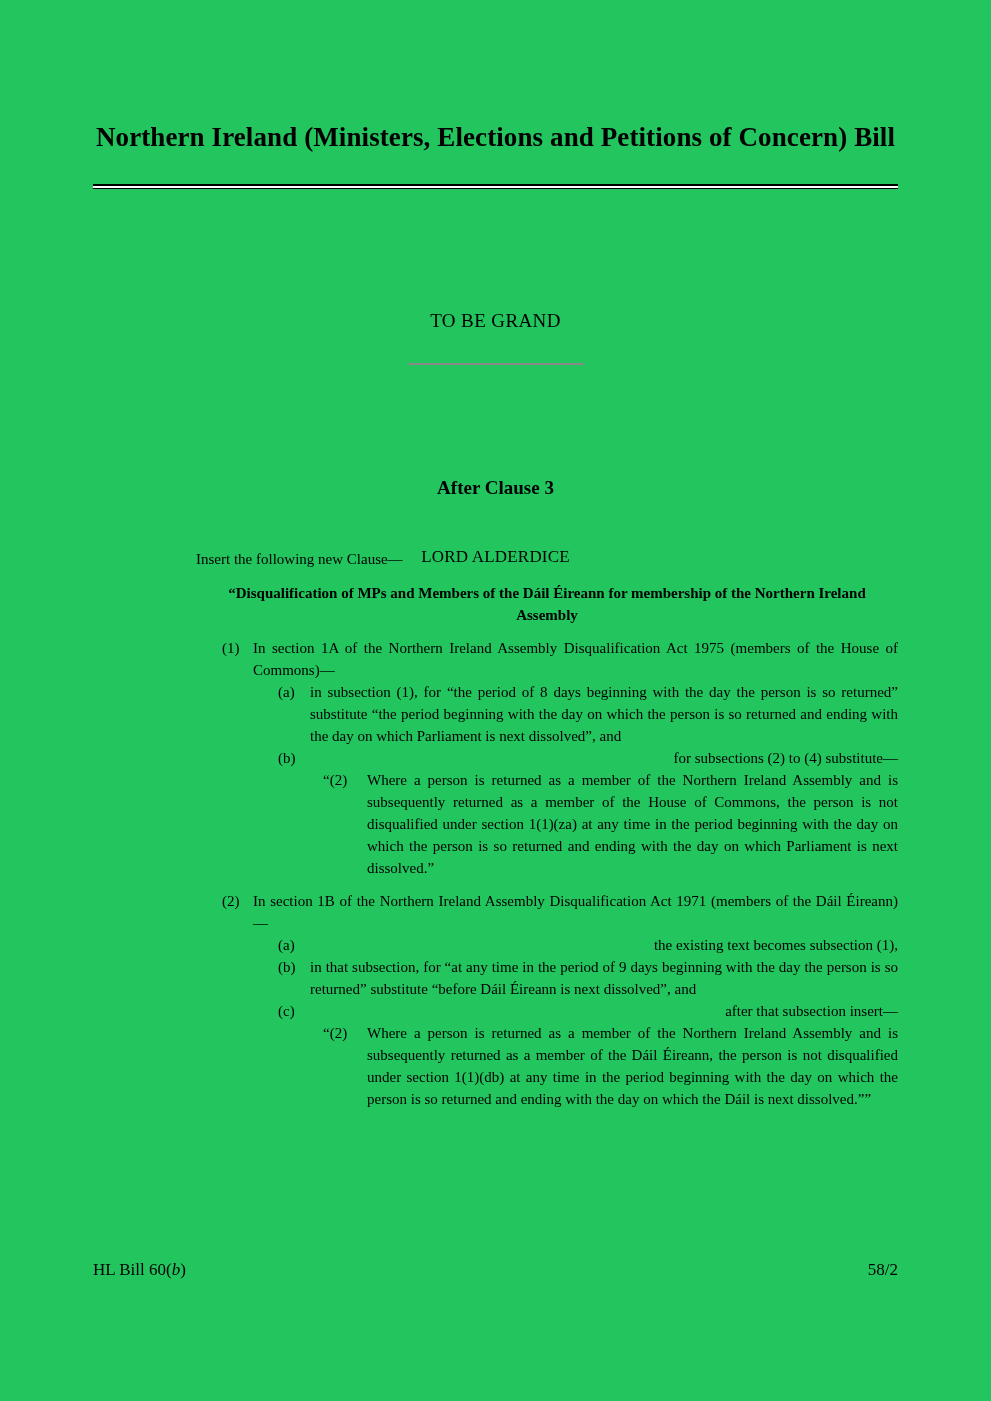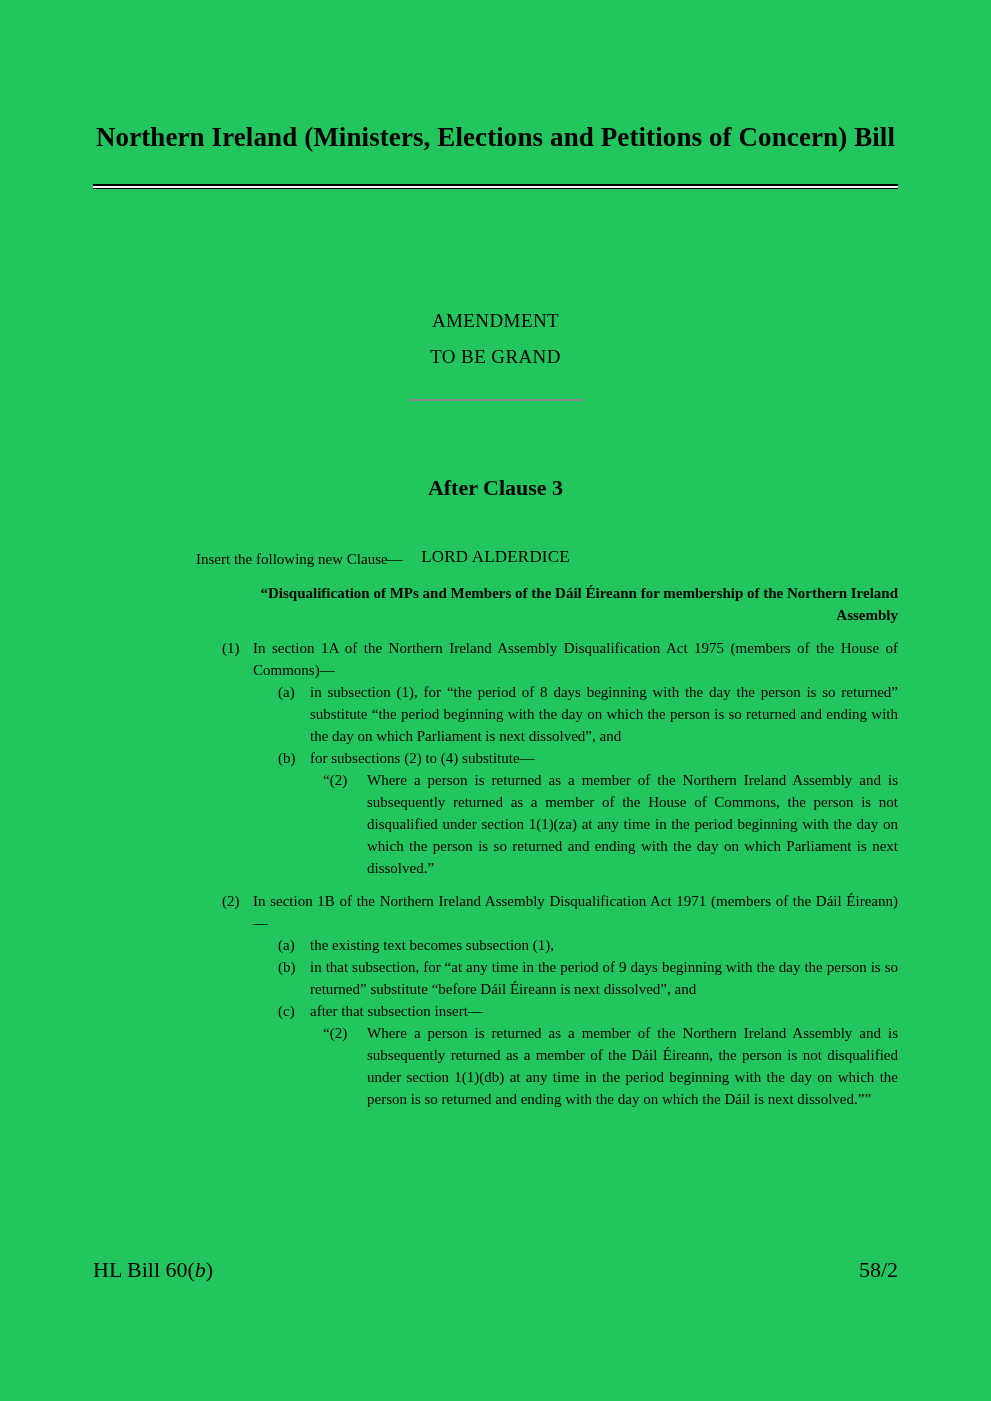--- a/index.html
+++ b/index.html
@@ -72,21 +72,21 @@
     background: #8a8a8a;
     margin: 24px auto 0 auto;
   }
 
   .after-clause {
     position: absolute;
     left: 93px;
     top: 477px;
     width: 805px;
     text-align: center;
-    font-size: 22px;
+    font-size: 19px;
     font-weight: bold;
     line-height: 22px;
   }
   .mover {
     position: absolute;
     left: 93px;
     top: 518px;
     width: 805px;
     text-align: center;
     font-size: 17px;
@@ -104,41 +104,41 @@
     font-size: 15px;
     line-height: 22px;
   }
   .lead-line {
     margin: 0 0 12px 0;
     text-align: left;
   }
   .clause-heading {
     margin: 0 0 11px 0;
     font-weight: bold;
-    text-align: right;
+    text-align: center;
     line-height: 22px;
   }
 
   
   .row {
     display: flex;
     align-items: flex-start;
   }
   .marker {
     flex: 0 0 auto;
     text-align: left;
     white-space: nowrap;
   }
   .content {
     flex: 1 1 auto;
     text-align: justify;
     text-justify: inter-word;
     hyphens: none;
   }
-  .content.noj { text-align: left; font-family: Liberation Serif, serif; }
+  .content.noj { text-align: right; font-family: Liberation Serif, serif; }
 
   
   .lvl1 { margin-left: 26px; }
   .lvl1 > .marker { width: 31px; }
 
   
   .lvl2 { margin-left: 82px; }
   .lvl2 > .marker { width: 32px; }
 
   
@@ -146,21 +146,21 @@
   .lvl3 > .marker { width: 44px; }
 
   .gap-sm { height: 11px; }
 
   
   .footer {
     position: absolute;
     left: 93px;
     top: 1259px;
     width: 805px;
-    font-size: 22px;
+    font-size: 17px;
     line-height: 22px;
     display: flex;
     justify-content: space-between;
     align-items: baseline;
   }
   .footer .ital { font-style: italic; }
 </style>
 </head>
 <body>
 
@@ -168,21 +168,20 @@
 
   <h1 class="bill-title">Northern Ireland (Ministers, Elections and Petitions of Concern) Bill</h1>
 
   <div class="title-rule">
     <div class="thick"></div>
     <div class="gap"></div>
     <div class="thin"></div>
   </div>
 
   <div class="center-block">
-    <div class="cline">AMENDMENT</div>
     <div class="cline">TO BE GRAND</div>
     <div class="short-rule"></div>
   </div>
 
   <div class="after-clause">After Clause 3</div>
   <div class="mover">LORD ALDERDICE</div>
 
   <div class="body-area">
 
     <p class="lead-line">Insert the following new Clause—</p>

